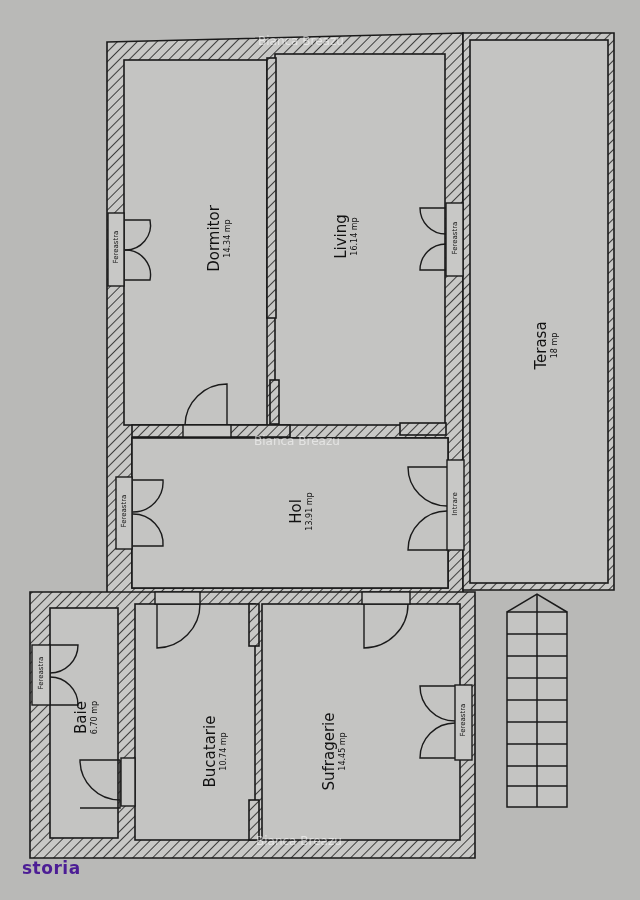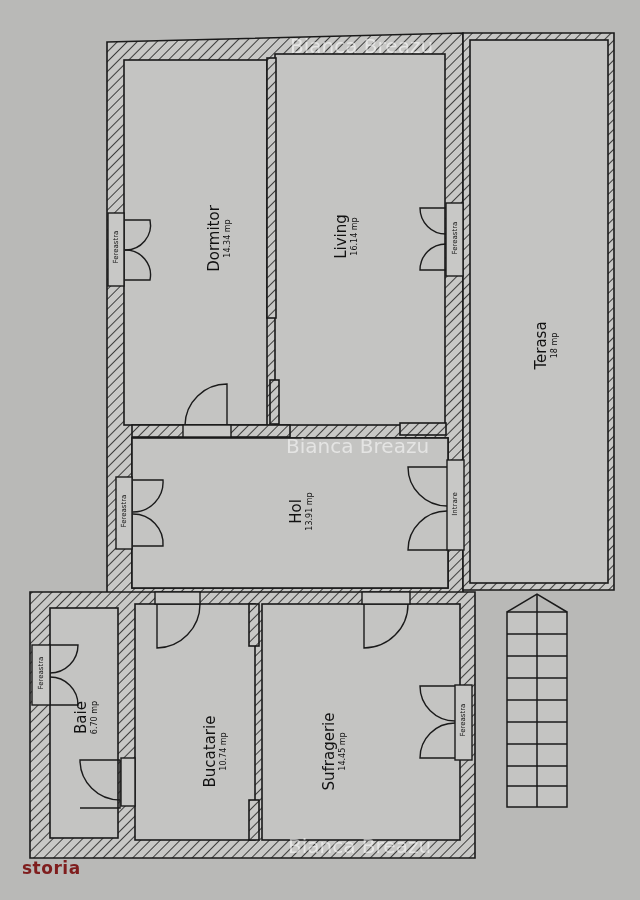--- a/index.html
+++ b/index.html
@@ -7,22 +7,22 @@
     width:640px; height:900px; overflow:hidden;
     background:#b9b9b7;
     font-family:"Liberation Sans", sans-serif;
     position:relative;
   }
   #stage { position:absolute; left:0; top:0; width:640px; height:900px; }
   .lbl-rot { position:absolute; transform-origin:center center; transform:rotate(-90deg); white-space:nowrap; text-align:center; color:#111; }
   .room-name { font-size:15px; font-family:"DejaVu Sans", sans-serif; }
   .room-area { font-size:8px; font-family:"DejaVu Sans", sans-serif; }
   .win-lbl { font-size:7px; font-family:"DejaVu Sans", sans-serif; color:#111; }
-  .watermark { position:absolute; color:rgba(255,255,255,0.55); font-size:20px; font-family:"DejaVu Sans", sans-serif;margin-left:32px; }
-  .brand { position:absolute; left:22px; top:858px; color:#7f1d1d; font-size:17px; font-weight:bold; font-family:"DejaVu Sans", sans-serif; letter-spacing:0.5px; }
+  .watermark { position:absolute; color:rgba(255,255,255,0.55); font-size:12px; font-family:"DejaVu Sans", sans-serif; }
+  .brand { position:absolute; left:22px; top:858px; color:#4c1d95; font-size:17px; font-weight:bold; font-family:"DejaVu Sans", sans-serif; letter-spacing:0.5px; }
 </style>
 </head>
 <body>
 
 <div id="stage">
 <svg width="640" height="900" viewBox="0 0 640 900" xmlns="http://www.w3.org/2000/svg">
   <defs>
     <pattern id="hatch" patternUnits="userSpaceOnUse" width="7" height="7" patternTransform="rotate(45)">
       <rect width="7" height="7" fill="#c8c8c6"></rect>
       <line x1="0" y1="0" x2="0" y2="7" stroke="#1a1a1a" stroke-width="1.6"></line>

